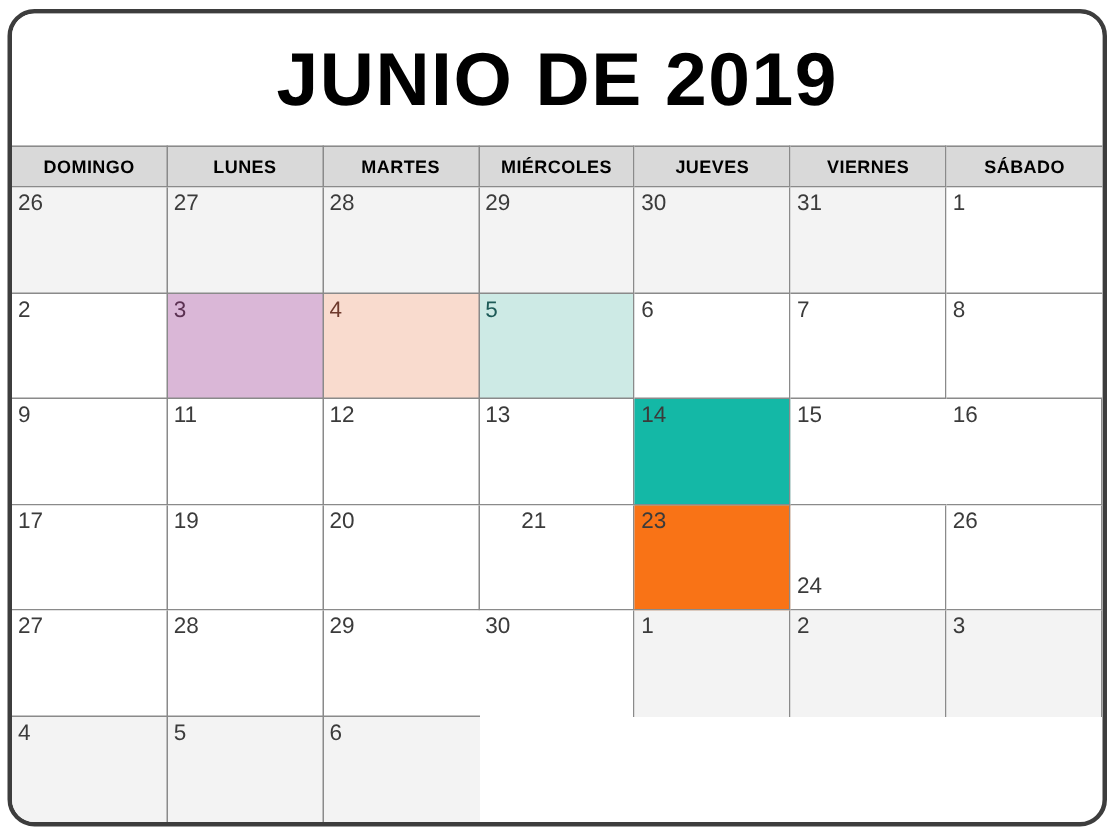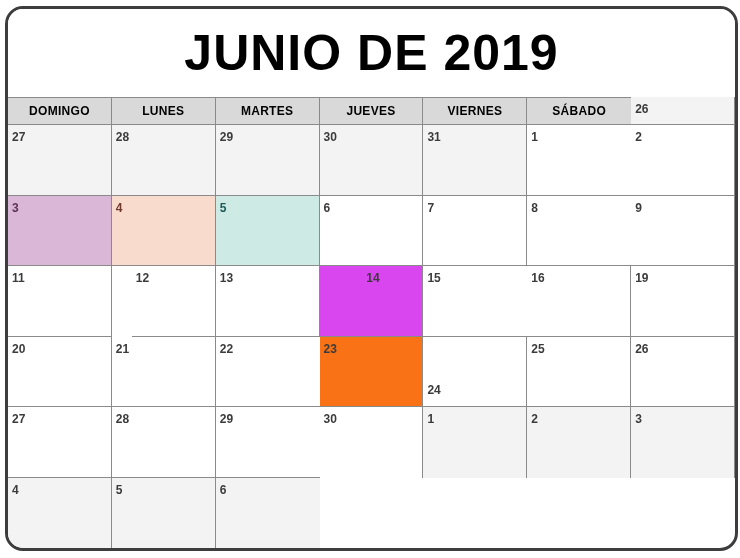--- a/index.html
+++ b/index.html
@@ -64,68 +64,68 @@
   .day-cell {
     border-right: 1px solid var(--grid-line, #8a8a8a);
     border-bottom: 1px solid var(--grid-line, #8a8a8a);
     padding: 2px 0 0 4px;
     box-sizing: border-box;
     overflow: hidden;
   }
   .day-cell.no-r { border-right: none; }
   .day-cell.no-b { border-bottom: none; }
   .day-number {
-    font-size: 12px;
-    font-weight: bold;
+    font-size: 15px;
+    font-weight: normal;
     line-height: 13px;
     display: inline-block;
   }
 </style>
 </head>
 <body>
 
 <div id="stage">
   <div class="calendar">
     <div class="grid">
       <div class="title">JUNIO DE 2019</div>
 
     <div class="weekday">DOMINGO</div>
         <div class="weekday">LUNES</div>
         <div class="weekday">MARTES</div>
+        <div class="weekday">MIÉRCOLES</div>
         <div class="weekday">JUEVES</div>
         <div class="weekday">VIERNES</div>
         <div class="weekday no-r">SÁBADO</div>
         <div class="day-cell" style="background: rgb(243, 243, 243);"><span class="day-number" style="color: rgb(59, 59, 59);">26</span></div>
         <div class="day-cell" style="background: rgb(243, 243, 243);"><span class="day-number" style="color: rgb(59, 59, 59);">27</span></div>
         <div class="day-cell" style="background: rgb(243, 243, 243);"><span class="day-number" style="color: rgb(59, 59, 59);">28</span></div>
         <div class="day-cell" style="background: rgb(243, 243, 243);"><span class="day-number" style="color: rgb(59, 59, 59);">29</span></div>
         <div class="day-cell" style="background: rgb(243, 243, 243);"><span class="day-number" style="color: rgb(59, 59, 59);">30</span></div>
         <div class="day-cell" style="background: rgb(243, 243, 243);"><span class="day-number" style="color: rgb(59, 59, 59);">31</span></div>
         <div class="day-cell no-r" style="background: rgb(255, 255, 255);"><span class="day-number" style="color: rgb(59, 59, 59);">1</span></div>
         <div class="day-cell" style="background: rgb(255, 255, 255);"><span class="day-number" style="color: rgb(59, 59, 59);">2</span></div>
         <div class="day-cell" style="background: rgb(218, 183, 215);"><span class="day-number" style="color: rgb(92, 50, 83);">3</span></div>
         <div class="day-cell" style="background: rgb(249, 219, 206);"><span class="day-number" style="color: rgb(110, 57, 44);">4</span></div>
         <div class="day-cell" style="background: rgb(205, 234, 229);"><span class="day-number" style="color: rgb(29, 90, 87);">5</span></div>
         <div class="day-cell" style="background: rgb(255, 255, 255);"><span class="day-number" style="color: rgb(59, 59, 59);">6</span></div>
         <div class="day-cell" style="background: rgb(255, 255, 255);"><span class="day-number" style="color: rgb(59, 59, 59);">7</span></div>
         <div class="day-cell no-r" style="background: rgb(255, 255, 255);"><span class="day-number" style="color: rgb(59, 59, 59);">8</span></div>
         <div class="day-cell" style="background: rgb(255, 255, 255);"><span class="day-number" style="color: rgb(59, 59, 59);">9</span></div>
         <div class="day-cell" style="background: rgb(255, 255, 255);"><span class="day-number" style="color: rgb(59, 59, 59);">11</span></div>
-        <div class="day-cell" style="background: rgb(255, 255, 255); margin-left: 20px;"><span class="day-number" style="color: rgb(59, 59, 59);">12</span></div>
+        <div class="day-cell" style="background: rgb(255, 255, 255);"><span class="day-number" style="color: rgb(59, 59, 59);">12</span></div>
         <div class="day-cell" style="background: rgb(255, 255, 255);"><span class="day-number" style="color: rgb(59, 59, 59);">13</span></div>
-        <div class="day-cell" style="background: #d946ef; text-align: center;"><span class="day-number" style="color: rgb(59, 59, 59);">14</span></div>
+        <div class="day-cell" style="background: #14b8a6;"><span class="day-number" style="color: rgb(59, 59, 59);">14</span></div>
         <div class="day-cell no-r" style="background: rgb(255, 255, 255);"><span class="day-number" style="color: rgb(59, 59, 59);">15</span></div>
         <div class="day-cell" style="background: rgb(255, 255, 255);"><span class="day-number" style="color: rgb(59, 59, 59);">16</span></div>
+        <div class="day-cell" style="background: rgb(255, 255, 255);"><span class="day-number" style="color: rgb(59, 59, 59);">17</span></div>
         <div class="day-cell" style="background: rgb(255, 255, 255);"><span class="day-number" style="color: rgb(59, 59, 59);">19</span></div>
         <div class="day-cell" style="background: rgb(255, 255, 255);"><span class="day-number" style="color: rgb(59, 59, 59);">20</span></div>
-        <div class="day-cell" style="background: rgb(255, 255, 255);"><span class="day-number" style="color: rgb(59, 59, 59);">21</span></div>
-        <div class="day-cell no-r" style="background: rgb(255, 255, 255);"><span class="day-number" style="color: rgb(59, 59, 59);">22</span></div>
+        <div class="day-cell" style="background: rgb(255, 255, 255);"><span class="day-number" style="color: rgb(59, 59, 59); margin-left: 24px;">21</span></div>
         <div class="day-cell" style="background: #f97316;"><span class="day-number" style="color: rgb(59, 59, 59);">23</span></div>
         <div class="day-cell" style="background: rgb(255, 255, 255);"><span class="day-number" style="color: rgb(59, 59, 59); margin-top: 45px;">24</span></div>
-        <div class="day-cell" style="background: rgb(255, 255, 255);"><span class="day-number" style="color: rgb(59, 59, 59);">25</span></div>
         <div class="day-cell" style="background: rgb(255, 255, 255);"><span class="day-number" style="color: rgb(59, 59, 59);">26</span></div>
         <div class="day-cell" style="background: rgb(255, 255, 255);"><span class="day-number" style="color: rgb(59, 59, 59);">27</span></div>
         <div class="day-cell" style="background: rgb(255, 255, 255);"><span class="day-number" style="color: rgb(59, 59, 59);">28</span></div>
         <div class="day-cell no-r" style="background: rgb(255, 255, 255);"><span class="day-number" style="color: rgb(59, 59, 59);">29</span></div>
         <div class="day-cell no-b" style="background: rgb(255, 255, 255);"><span class="day-number" style="color: rgb(59, 59, 59);">30</span></div>
         <div class="day-cell no-b" style="background: rgb(243, 243, 243);"><span class="day-number" style="color: rgb(59, 59, 59);">1</span></div>
         <div class="day-cell no-b" style="background: rgb(243, 243, 243);"><span class="day-number" style="color: rgb(59, 59, 59);">2</span></div>
         <div class="day-cell no-b" style="background: rgb(243, 243, 243);"><span class="day-number" style="color: rgb(59, 59, 59);">3</span></div>
         <div class="day-cell no-b" style="background: rgb(243, 243, 243);"><span class="day-number" style="color: rgb(59, 59, 59);">4</span></div>
         <div class="day-cell no-b" style="background: rgb(243, 243, 243);"><span class="day-number" style="color: rgb(59, 59, 59);">5</span></div>

